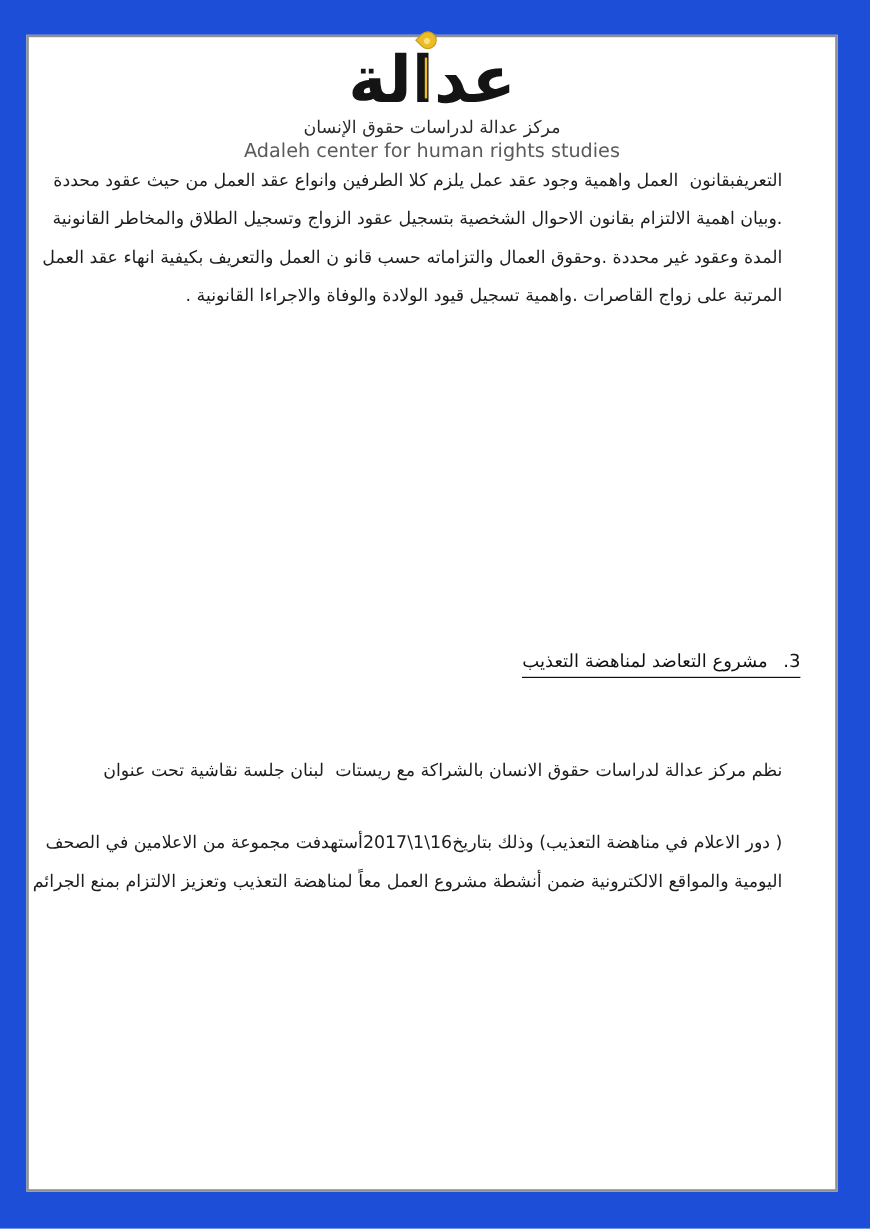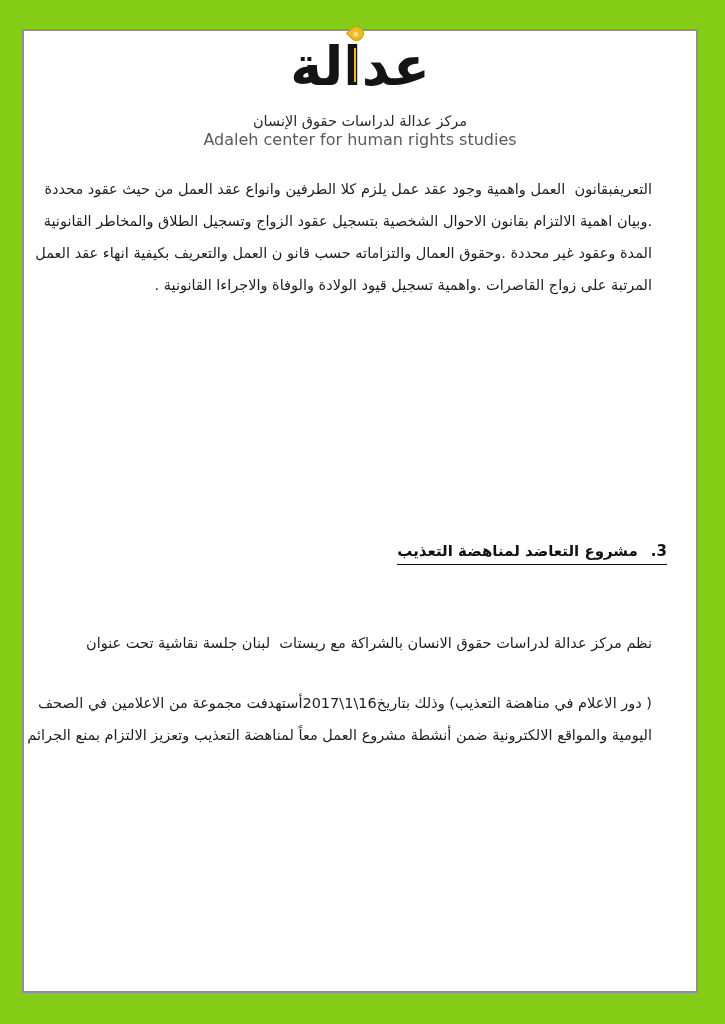--- a/index.html
+++ b/index.html
@@ -1,42 +1,42 @@
 <!DOCTYPE html>
 <html lang="ar"><head>
 <meta charset="utf-8">
 <style>
   html,body{margin:0;padding:0;background:#ffffff;}
-  .canvas{position:relative;width:725px;height:1024px;background:#84cc16;overflow:hidden;
+  .canvas{position:relative;width:725px;height:1024px;background:#1d4ed8;overflow:hidden;
           font-family:"DejaVu Sans",sans-serif;}
   .page{position:absolute;left:22px;top:29px;width:672px;height:960px;
         border:2px solid #8f8f8f;background:#ffffff;}
   
   .logo{position:absolute;top:8px;left:0;right:0;text-align:center;}
   .wordmark{position:relative;display:inline-block;font-size:54px;font-weight:bold;
             color:#141414;line-height:1.05;direction:rtl;}
   .flame{position:absolute;left:42%;top:-13px;width:13px;height:13px;
          background:#edbb27;border:1px solid #c79d15;
          border-radius:0 50% 50% 50%;transform:rotate(-45deg);}
   .flame-core{position:absolute;left:3px;top:4px;width:5px;height:5px;border-radius:50%;
               background:#f7e27e;}
   .wick{position:absolute;left:calc(42% + 5px);top:9px;width:2px;height:34px;background:#edbb27;}
-  .sub-ar{font-size:14.5px;color:#2b2b2b;margin-top:17px;direction:rtl;}
+  .sub-ar{font-size:14.5px;color:#2b2b2b;margin-top:3px;direction:rtl;}
   .sub-en{font-size:16px;color:#5a5a5a;margin-top:1px;}
   
   .text-block{position:absolute;left:51px;width:577px;direction:rtl;color:#1d1d1d;
               font-size:14.5px;}
   .line{line-height:32px;}
   .jl{text-align:justify;text-align-last:justify;white-space:nowrap;}
   .rl{}
-  #p1{top:104px;margin-top:38px;}
+  #p1{top:104px;}
   #heading{position:absolute;top:509px;right:29px;left:auto;width:auto;direction:rtl;
            text-align:right;}
   .heading-inner{display:inline-block;border-bottom:1.5px solid #111111;padding-bottom:2px;
-                 font-weight:bold;font-size:15px;color:#111111;line-height:22px;}
+                 font-weight:normal;font-size:15px;color:#111111;line-height:22px;}
   .h-num{margin-left:13px;}
   #p2{top:596px;}
   #p3{top:656px;}
 </style>
 </head>
 <body>
 
 <div class="canvas">
   <div class="page">
 

